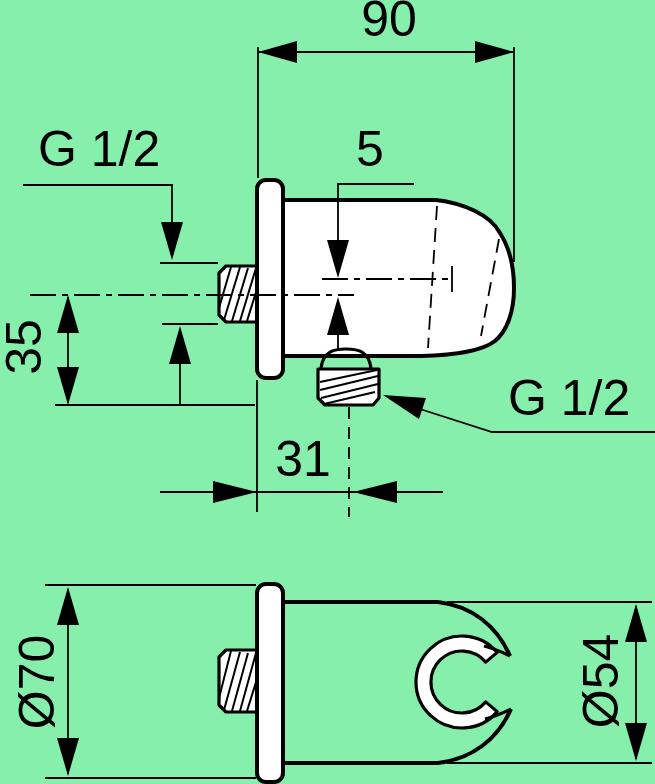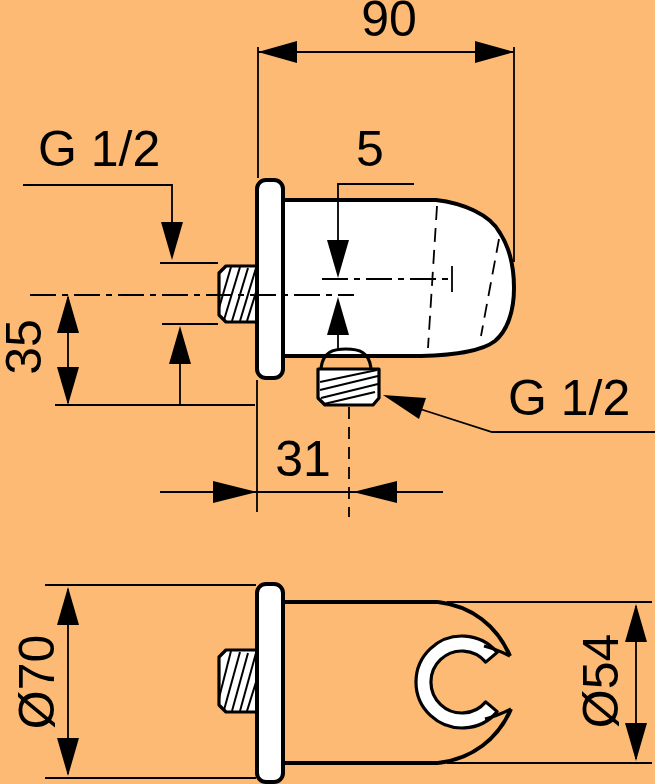--- a/index.html
+++ b/index.html
@@ -1,16 +1,16 @@
 <!DOCTYPE html>
 <html><head>
 <meta charset="utf-8">
 <style>
   html,body{margin:0;padding:0;background:#ffffff;}
-  .stage{position:relative;width:655px;height:784px;background:#fdba74;overflow:hidden;}
+  .stage{position:relative;width:655px;height:784px;background:#86efac;overflow:hidden;}
   svg{display:block;}
   .thick{stroke:#000;stroke-width:4;fill:none;stroke-linejoin:round;stroke-linecap:butt;}
   .med{stroke:#000;stroke-width:3.2;fill:none;stroke-linejoin:round;}
   .thin{stroke:#000;stroke-width:1.8;fill:none;stroke-linecap:butt;}
   .hatch{stroke:#000;stroke-width:2;fill:none;}
   .cl{stroke:#000;stroke-width:1.8;fill:none;stroke-dasharray:26 6 6 6;}
   .dsh{stroke:#000;stroke-width:1.8;fill:none;stroke-dasharray:14 8;}
   .dsh2{stroke:#000;stroke-width:1.8;fill:none;stroke-dasharray:12 8;}
   .arr{fill:#000;stroke:none;}
   .wfill{fill:#ffffff;}

